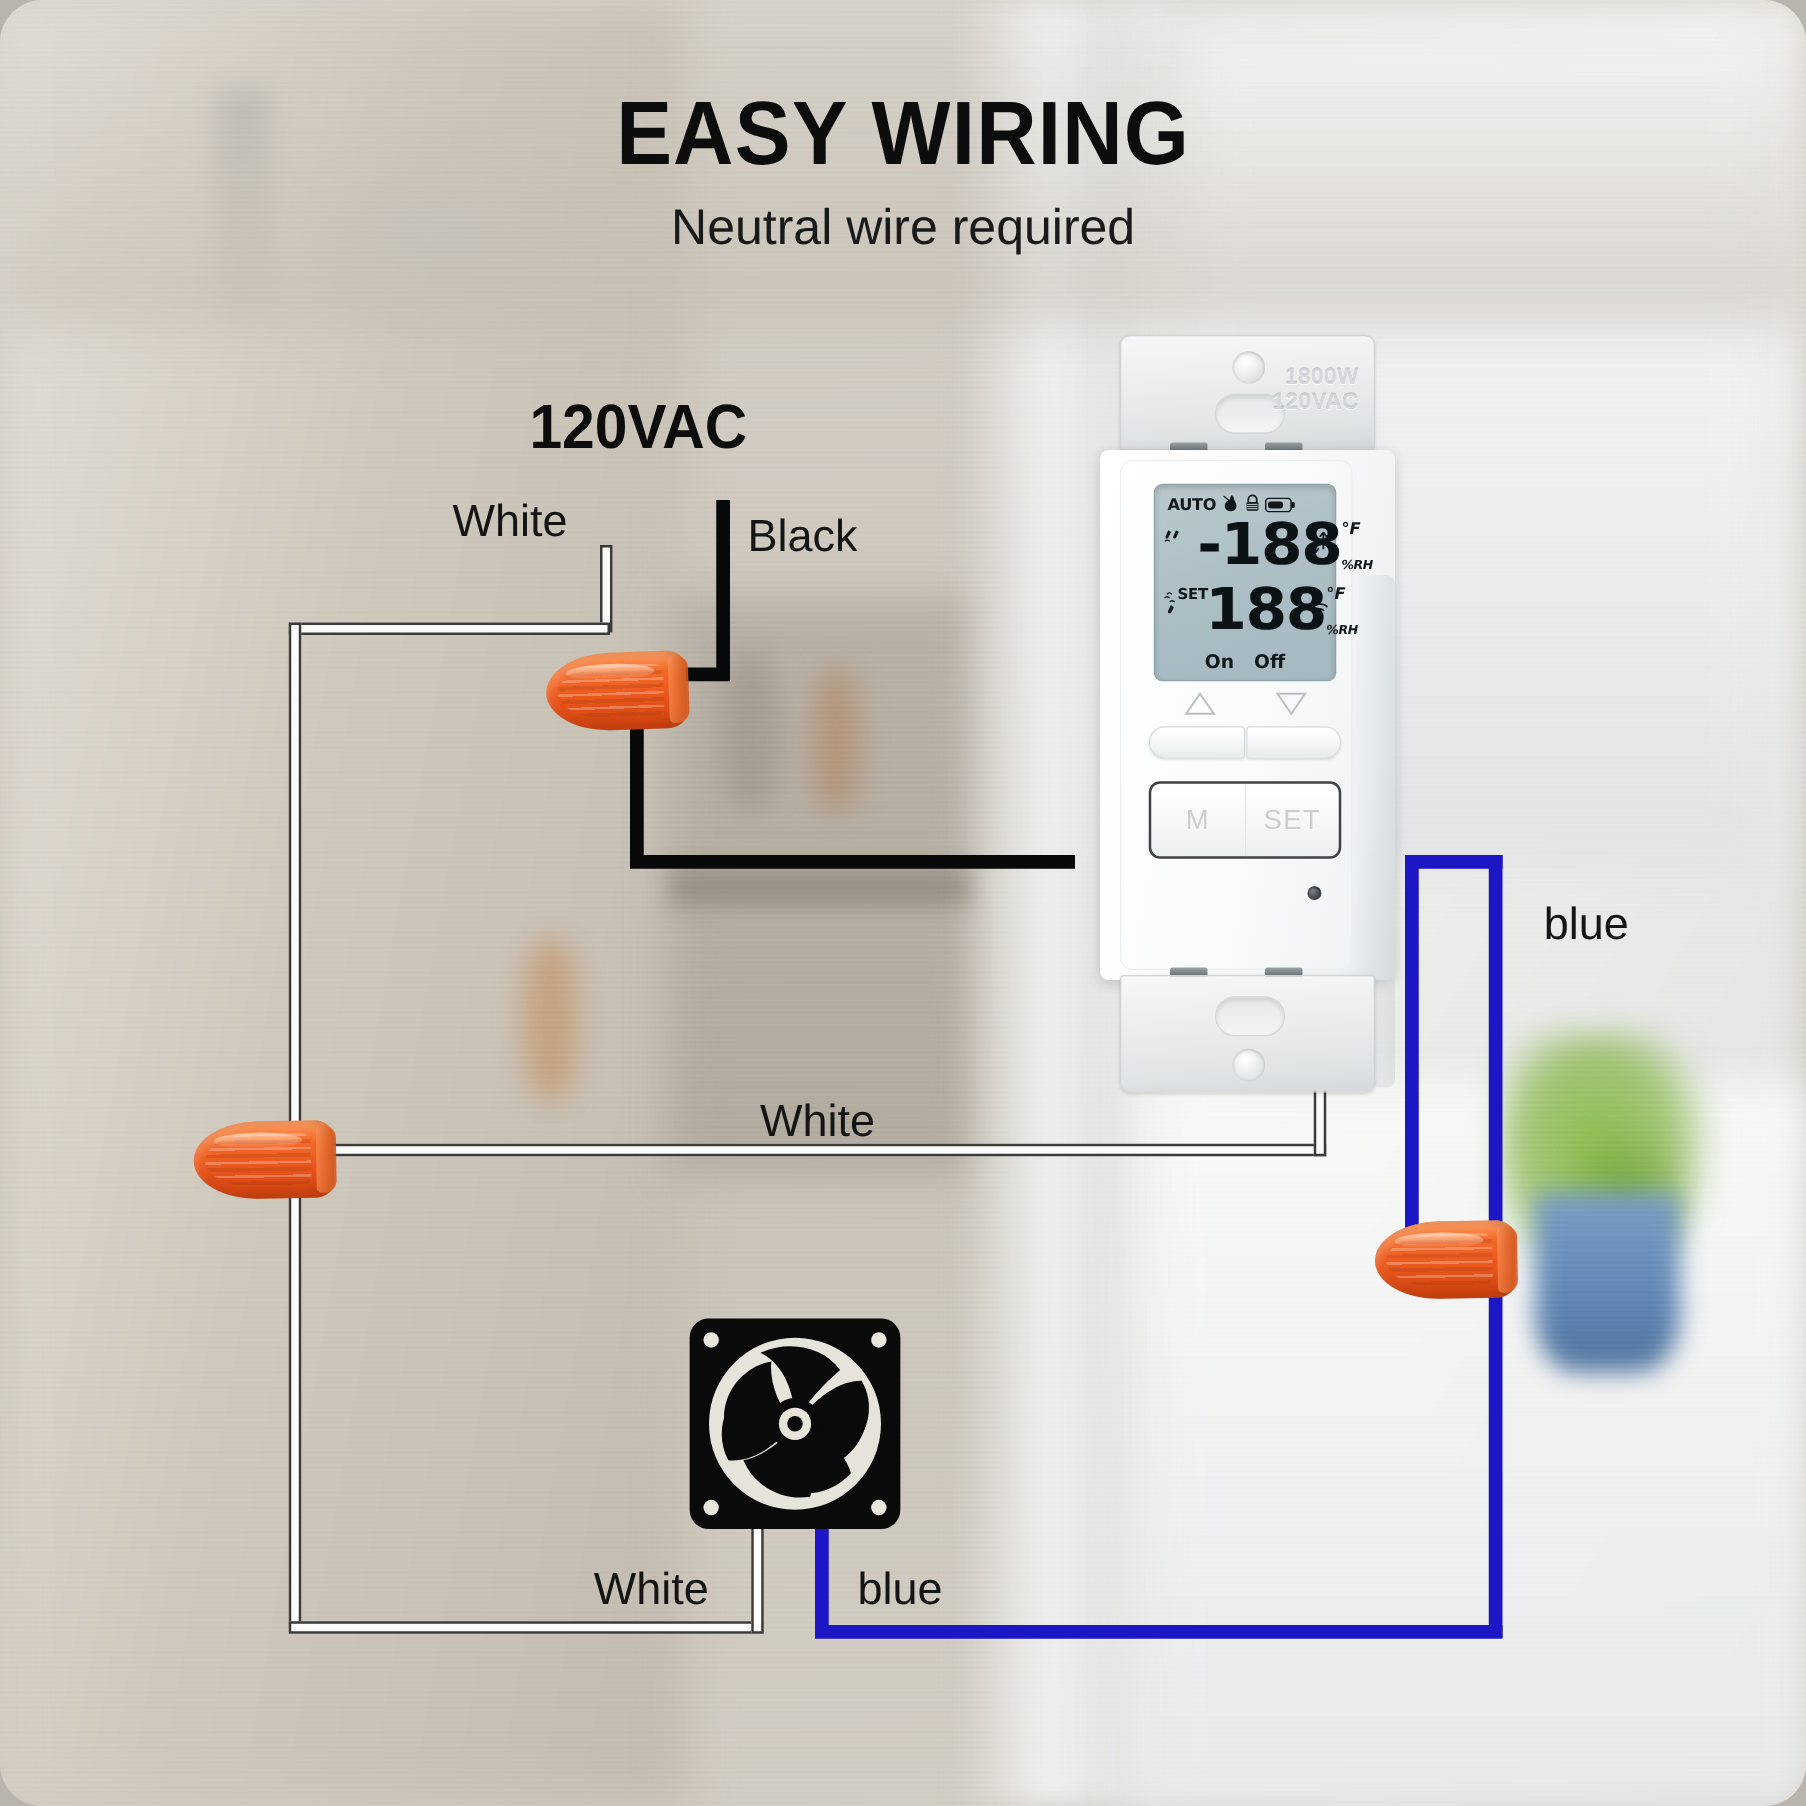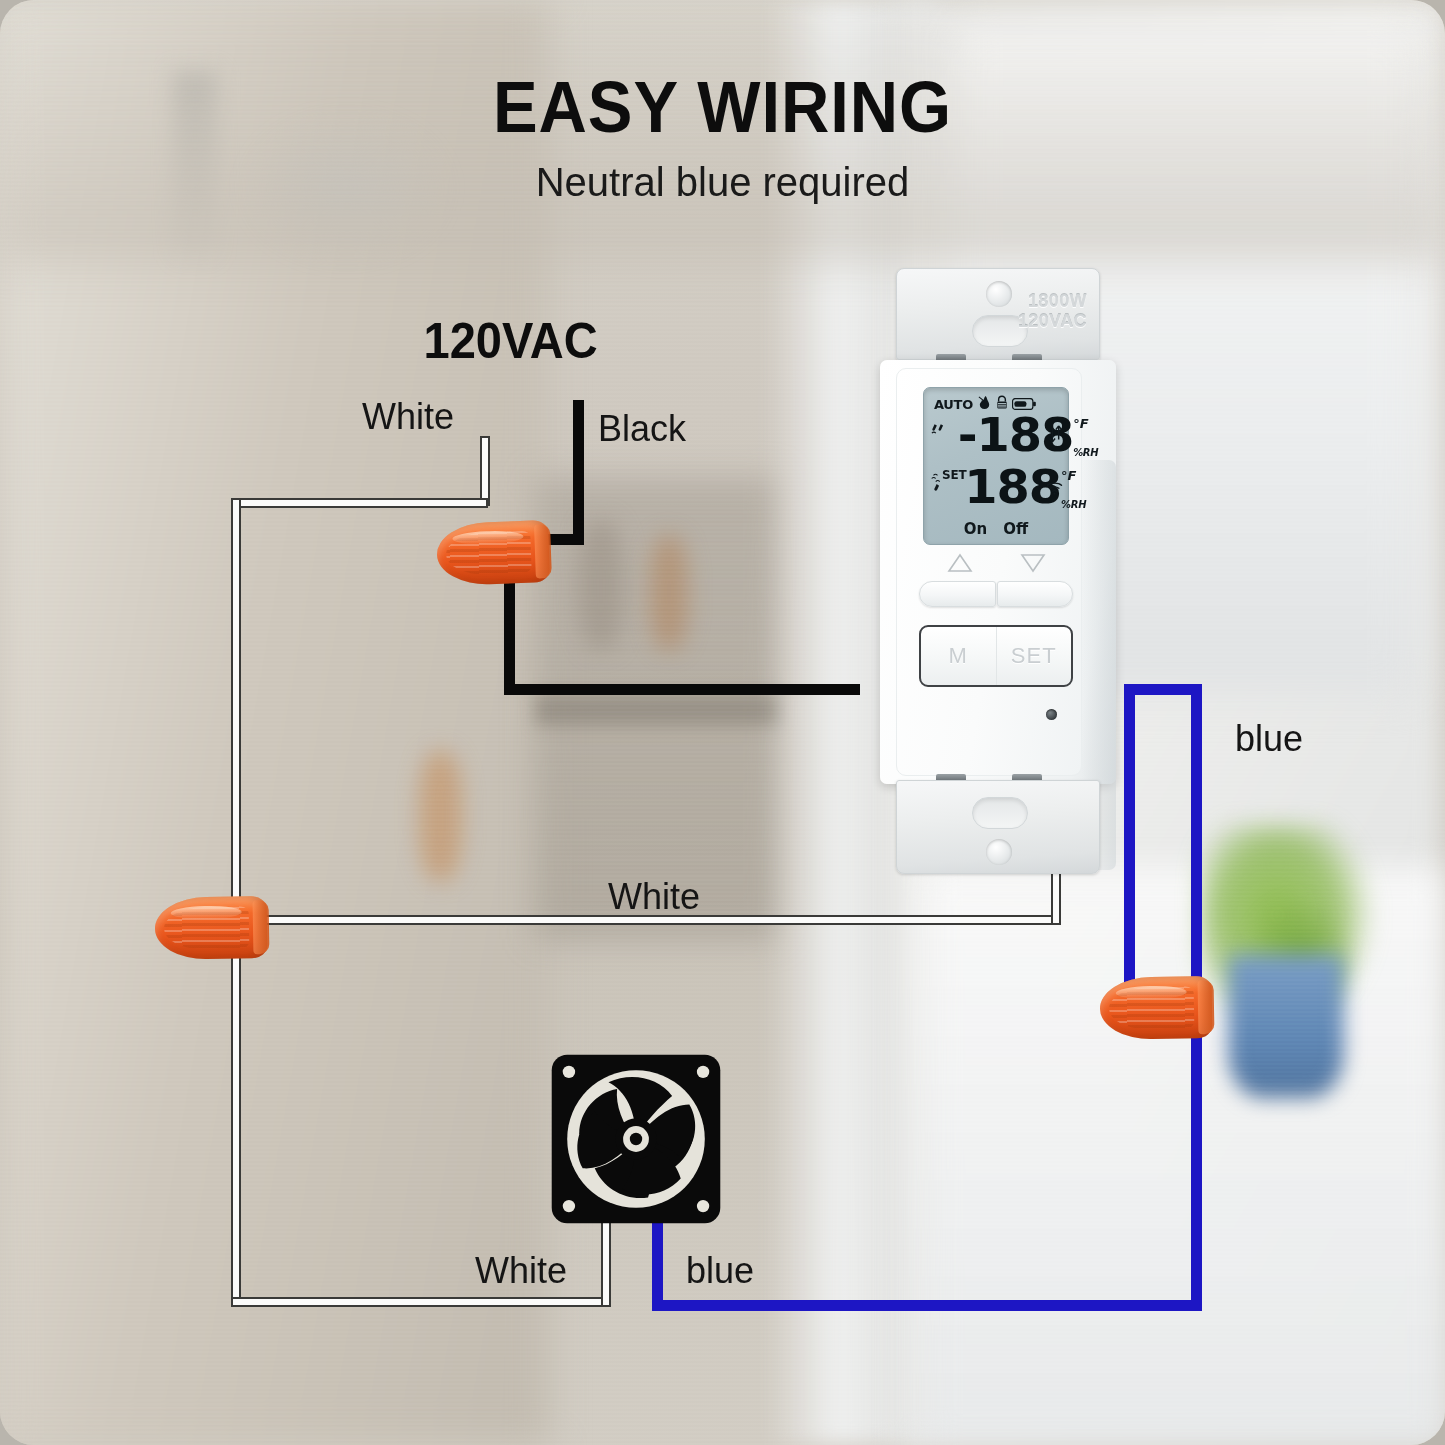--- a/index.html
+++ b/index.html
@@ -363,21 +363,21 @@
   <div class="bg-layer bg-right-room"></div>
   <div class="bg-layer bg-window"></div>
   <div class="bg-layer bg-tub"></div>
   <div class="bg-layer bg-plant-leaves"></div>
   <div class="bg-layer bg-plant-leaves2"></div>
   <div class="bg-layer bg-plant-pot"></div>
   <div class="bg-layer bg-floor"></div>
   <div class="bg-layer bg-grain"></div>
 
   <div class="title">EASY WIRING</div>
-  <div class="subtitle">Neutral blue required</div>
+  <div class="subtitle">Neutral wire required</div>
   <div class="vac-label">120VAC</div>
 
   <div class="ww" style="left:480px; top:436px; width:10px; height:70px;"></div>
   <div class="ww" style="left:231px; top:498px; width:257px; height:10px;"></div>
   <div class="ww" style="left:231px; top:498px; width:10px; height:425px;"></div>
 
   <div class="ww" style="left:231px; top:915px; width:10px; height:390px;"></div>
   <div class="ww" style="left:231px; top:1297px; width:380px; height:10px;"></div>
   <div class="ww" style="left:601px; top:1218px; width:10px; height:89px;"></div>
 

